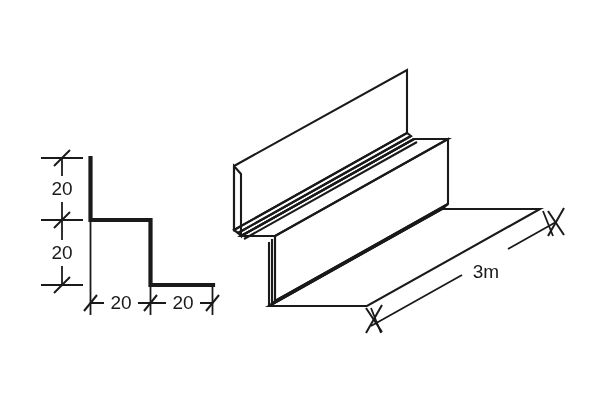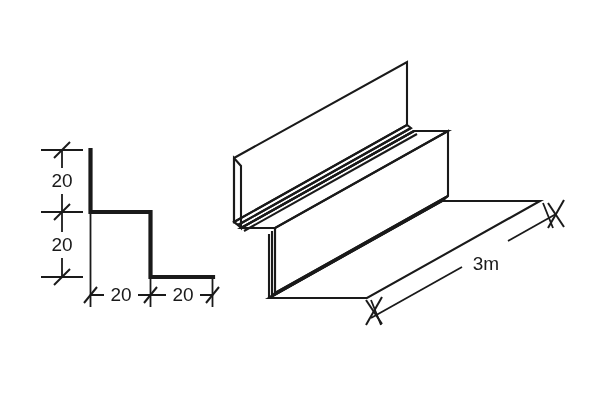--- a/index.html
+++ b/index.html
@@ -3,21 +3,21 @@
 <meta charset="utf-8">
 <style>
   html,body{margin:0;padding:0;}
   body{
     width:600px;height:400px;
     background:#ffffff;
     font-family:"Liberation Sans", sans-serif;
     overflow:hidden;
     position:relative;
   }
-  #stage{position:absolute;left:0;top:0;width:600px;height:356px;}
+  #stage{position:absolute;left:0;top:8px;width:600px;height:356px;}
   svg{display:block;width:600px;height:400px;}
   .dimtext{
     font-family:"Liberation Sans", sans-serif;
     font-size:19px;
     fill:#1a1a1a;
     text-anchor:middle;
     dominant-baseline:middle;
   }
   .lentext{
     font-family:"Liberation Sans", sans-serif;

